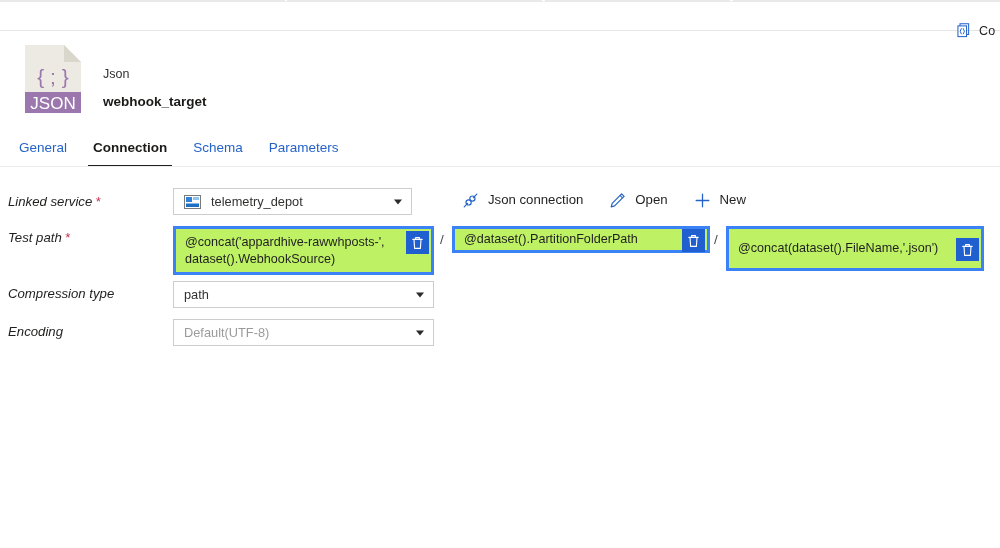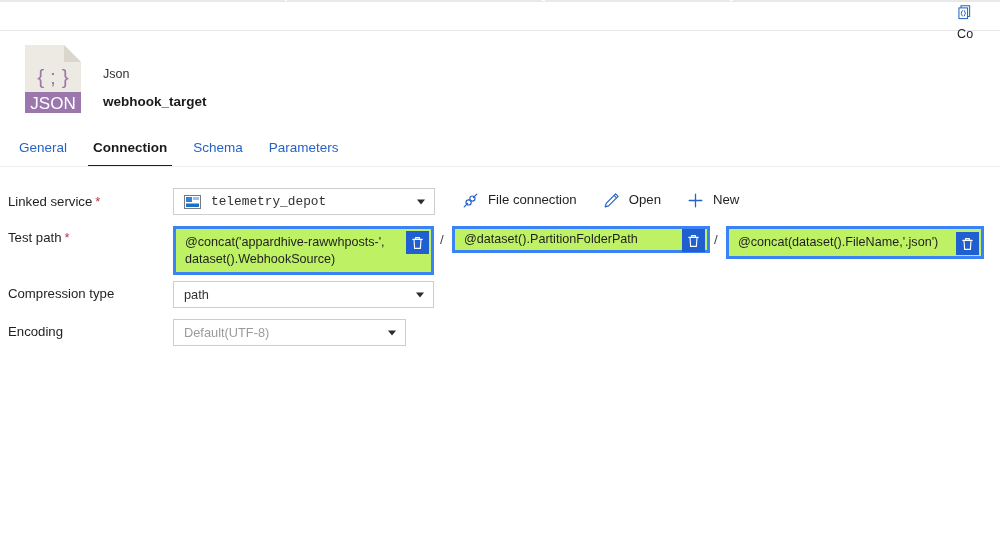--- a/index.html
+++ b/index.html
@@ -37,28 +37,27 @@
     background: #ececec;
   }
   .topbar-hairline-seg {
     position: absolute;
     top: 0px;
     height: 2px;
     background: #e9e9e9;
   }
   .code-action {
     position: absolute;
-    top: 5px;
+    top: 23px;
     left: 957px;
     display: flex;
     align-items: center;
     gap: 7px;
     cursor: pointer;
     white-space: nowrap;
-    flex-direction: column;
   }
   .code-action .label {
     font-size: 12.5px;
     color: #201f1e;
     letter-spacing: 0.1px;
   }
   .icon-code { width: 15px; height: 15px; display: block; }
 
   
   .ds-header {
@@ -133,20 +132,21 @@
   
   .form { position: absolute; top: 0; left: 0; width: 1000px; height: 548px; }
   .row { position: absolute; left: 0; width: 1000px; }
   .row-label {
     position: absolute;
     left: 8px;
     font-size: 13.2px;
     color: #201f1e;
     white-space: nowrap;
     line-height: 18px;
+    font-style: italic;
   }
   .req { color: #c4314b; font-size: 13px; margin-left: 3px; }
 
   .field {
     position: absolute;
     background: #ffffff;
     border: 1px solid #cdcdcd;
     height: 27px;
     display: flex;
     align-items: center;
@@ -271,21 +271,21 @@
     <div class="tab">Schema</div>
     <div class="tab">Parameters</div>
   </div>
   <div class="tabs-rule"></div>
 
   <div class="form">
 
     <div class="row" style="top:193px;">
       <div class="row-label"><span>Linked service</span><span class="req">*</span></div>
     </div>
-    <div class="field" style="top:188px; left:173px; width:262px;font-family:Liberation Mono, monospace;">
+    <div class="field" style="top:188px; left:173px; width:239px;">
       <span>
         <svg class="storage-ico" viewBox="0 0 17 14">
           <rect x="0.5" y="0.5" width="16" height="13" fill="#ffffff" stroke="#7a7a7a" stroke-width="1"></rect>
           <rect x="2" y="2" width="6" height="5" fill="#2f82d6"></rect>
           <rect x="9" y="2" width="6" height="3" fill="#8ec5f0"></rect>
           <rect x="2" y="8.5" width="13" height="3.5" fill="#1b6fc4"></rect>
         </svg>
       </span>
       <span class="val">telemetry_depot</span>
       <span class="caret"></span>
@@ -294,21 +294,21 @@
     <div class="actions">
       <div class="action">
         <span>
           <svg class="a-ico" viewBox="0 0 17 17">
             <path d="M2.2 14.8 L5.6 11.4" stroke="#2563c9" stroke-width="1.2" fill="none" stroke-linecap="round"></path>
             <path d="M11.4 5.6 L14.8 2.2" stroke="#2563c9" stroke-width="1.2" fill="none" stroke-linecap="round"></path>
             <circle cx="6.6" cy="10.4" r="2.6" fill="none" stroke="#2563c9" stroke-width="1.2"></circle>
             <circle cx="10.4" cy="6.6" r="2.6" fill="none" stroke="#2563c9" stroke-width="1.2"></circle>
           </svg>
         </span>
-        <span class="a-lbl">File connection</span>
+        <span class="a-lbl">Json connection</span>
       </div>
       <div class="action">
         <span>
           <svg class="a-ico" viewBox="0 0 17 17">
             <path d="M12.6 1.8 L15.1 4.3 L5.6 13.8 L2.2 14.8 L3.2 11.4 Z" fill="none" stroke="#2563c9" stroke-width="1.2" stroke-linejoin="round"></path>
             <path d="M11.0 3.4 L13.5 5.9" stroke="#2563c9" stroke-width="1.1"></path>
           </svg>
         </span>
         <span class="a-lbl">Open</span>
       </div>
@@ -339,39 +339,39 @@
     <div class="pathfield" style="top:226px; left:452px; width:258px; height:27px; align-items:center;">
       <span class="ptext" style="padding-top:4px;padding-bottom:4px;">@dataset().PartitionFolderPath</span>
       <span class="trash-btn">
         <svg width="13" height="14" viewBox="0 0 13 14">
           <path d="M1.8 3.4 H11.2 M4.6 3.4 V1.6 H8.4 V3.4 M3.0 3.4 L3.6 12.4 H9.4 L10.0 3.4" fill="none" stroke="#ffffff" stroke-width="1.1" stroke-linejoin="round" stroke-linecap="round"></path>
         </svg>
       </span>
     </div>
     <div class="slash" style="top:232px; left:714px;">/</div>
 
-    <div class="pathfield" style="top:226px; left:726px; width:258px; height:33px; align-items:center;">
+    <div class="pathfield" style="top:226px; left:726px; width:258px; height:45px; align-items:center;">
       <span class="ptext" style="padding-top:4px;padding-bottom:4px;">@concat(dataset().FileName,'.json')</span>
       <span class="trash-btn">
         <svg width="13" height="14" viewBox="0 0 13 14">
           <path d="M1.8 3.4 H11.2 M4.6 3.4 V1.6 H8.4 V3.4 M3.0 3.4 L3.6 12.4 H9.4 L10.0 3.4" fill="none" stroke="#ffffff" stroke-width="1.1" stroke-linejoin="round" stroke-linecap="round"></path>
         </svg>
       </span>
     </div>
 
     <div class="row" style="top:285px;">
       <div class="row-label">Compression type</div>
     </div>
     <div class="field" style="top:281px; left:173px; width:261px;">
       <span class="val" style="margin-left:10px;">path</span>
       <span class="caret"></span>
     </div>
 
     <div class="row" style="top:323px;">
       <div class="row-label">Encoding</div>
     </div>
-    <div class="field" style="top:319px; left:173px; width:233px;">
+    <div class="field" style="top:319px; left:173px; width:261px;">
       <span class="val muted" style="margin-left:10px;">Default(UTF-8)</span>
       <span class="caret"></span>
     </div>
 
   </div>
 </div>
 
 </body></html>

